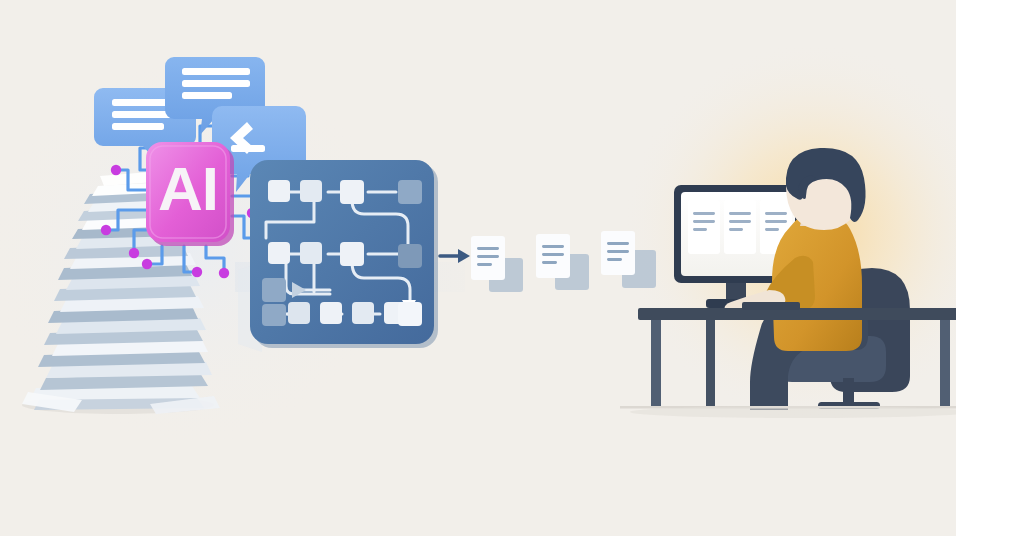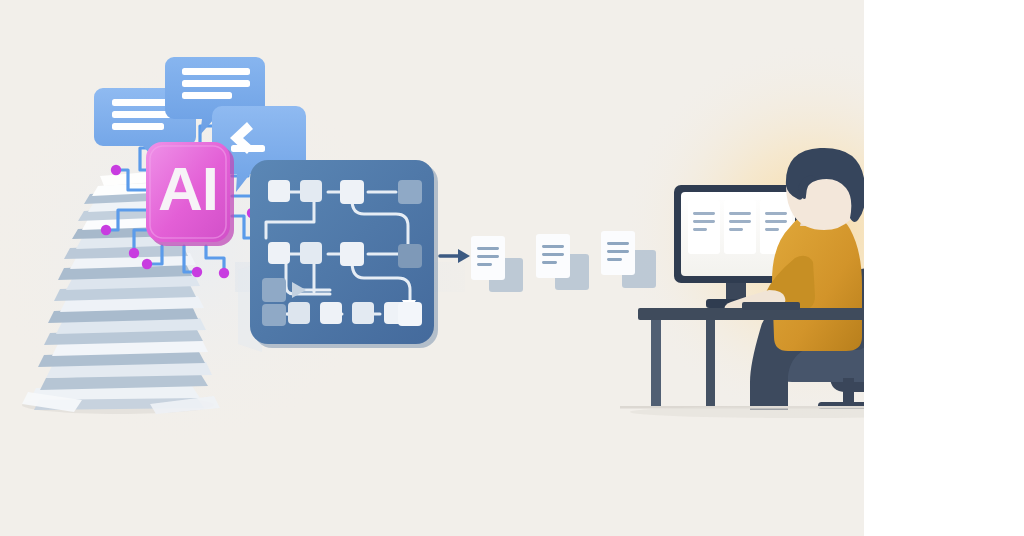--- a/index.html
+++ b/index.html
@@ -6,21 +6,21 @@
   html, body {
     margin: 0;
     padding: 0;
     background: #ffffff;
   }
   body {
     font-family: "Liberation Sans", sans-serif;
   }
   #scene {
     position: relative;
-    width: 864px;
+    width: 956px;
     height: 536px;
     overflow: hidden;
     background: #f2efea;
   }
   #scene svg {
     display: block;
     width: 1024px;
     height: 536px;
   }
   .ai-text {

